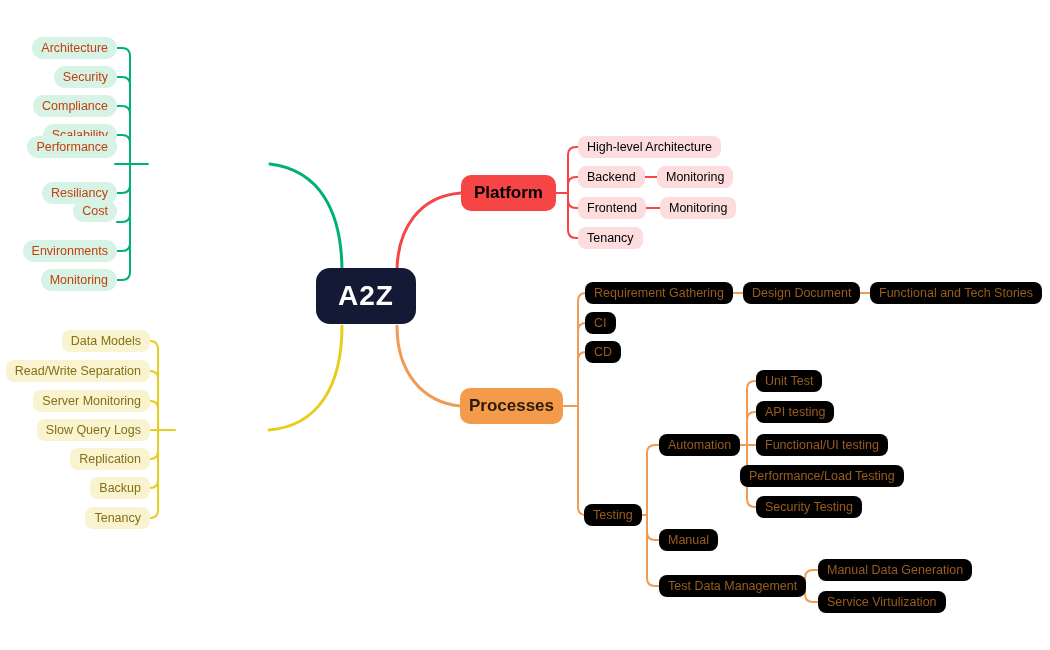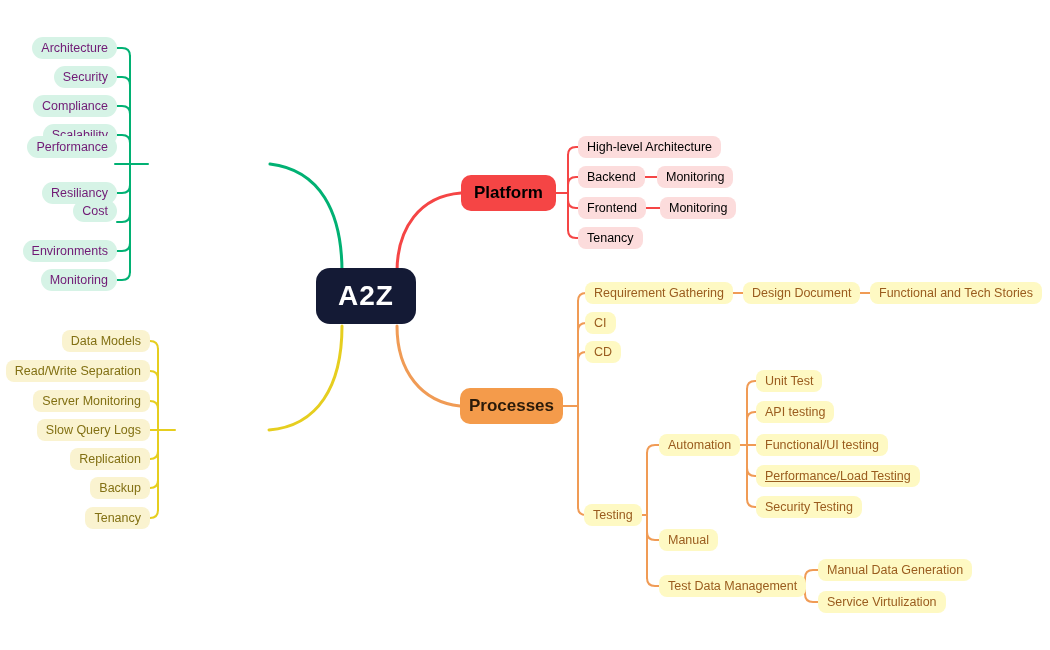--- a/index.html
+++ b/index.html
@@ -7,24 +7,24 @@
          font-family:"Liberation Sans",sans-serif;}
   svg.links{position:absolute;left:0;top:0;z-index:1;}
   .node{position:absolute;z-index:2;box-sizing:border-box;}
   .pill{height:22px;line-height:22px;padding:0 9px;border-radius:8px;
         font-size:12.5px;white-space:nowrap;}
   .bnode{display:flex;align-items:center;justify-content:center;
          font-weight:700;font-size:17px;border-radius:10px;white-space:nowrap;}
   .root{display:flex;align-items:center;justify-content:center;
         font-weight:700;font-size:28px;border-radius:14px;
         background:#141a35;color:#ffffff;letter-spacing:1px;}
-  .pill.green {background:#d6f3e6;color:#701a75;border-radius:11px;}
+  .pill.green {background:#d6f3e6;color:#c2410c;border-radius:11px;}
   .pill.red   {background:#fcdcdc;color:#000000;}
   .pill.yellow{background:#faf3d0;color:#827013;}
-  .pill.orange{background:#fef9c3;color:#9a5c1e;}
+  .pill.orange{background:#000000;color:#9a5c1e;}
   .bnode.green {background:#01b173;color:#0b1c15;}
   .bnode.red   {background:#f54545;color:#000000;}
   .bnode.yellow{background:#eed72b;color:#26220a;}
   .bnode.orange{background:#f49b4b;color:#2b1b0a;}
 </style>
 </head>
 <body>
 
 <div class="stage">
 
@@ -129,20 +129,20 @@
   <div class="node pill orange" style="left:585px;top:282px;">Requirement Gathering</div>
   <div class="node pill orange" style="left:743px;top:282px;">Design Document</div>
   <div class="node pill orange" style="left:870px;top:282px;">Functional and Tech Stories</div>
   <div class="node pill orange" style="left:585px;top:312px;">CI</div>
   <div class="node pill orange" style="left:585px;top:341px;">CD</div>
   <div class="node pill orange" style="left:584px;top:504px;">Testing</div>
   <div class="node pill orange" style="left:659px;top:434px;">Automation</div>
   <div class="node pill orange" style="left:756px;top:370px;">Unit Test</div>
   <div class="node pill orange" style="left:756px;top:401px;">API testing</div>
   <div class="node pill orange" style="left:756px;top:434px;">Functional/UI testing</div>
-  <div class="node pill orange" style="left:756px;top:465px;text-decoration:underline;">Performance/Load Testing</div>
+  <div class="node pill orange" style="left:740px;top:465px;">Performance/Load Testing</div>
   <div class="node pill orange" style="left:756px;top:496px;">Security Testing</div>
   <div class="node pill orange" style="left:659px;top:529px;">Manual</div>
   <div class="node pill orange" style="left:659px;top:575px;">Test Data Management</div>
   <div class="node pill orange" style="left:818px;top:559px;">Manual Data Generation</div>
   <div class="node pill orange" style="left:818px;top:591px;">Service Virtulization</div>
 
 </div>
 
 </body></html>

